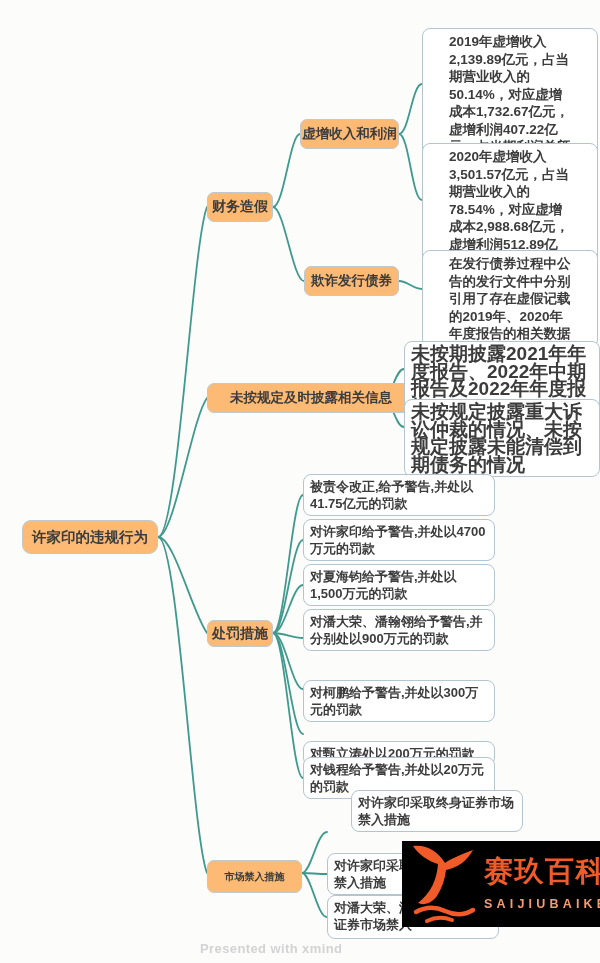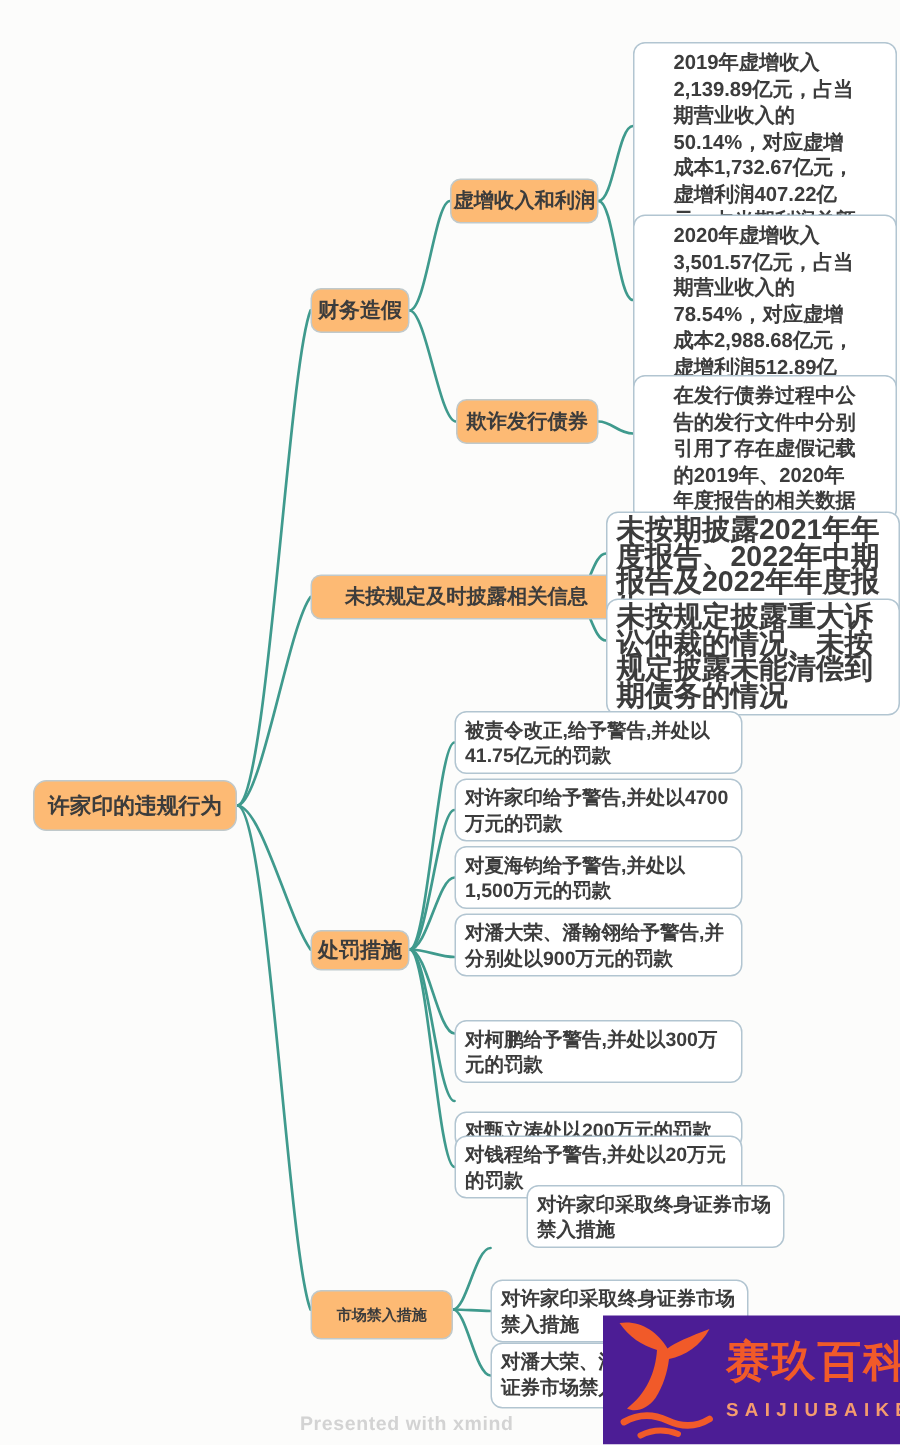--- a/index.html
+++ b/index.html
@@ -40,22 +40,22 @@
   .leafD{left:327px;width:172px;font-size:13px;line-height:17px;padding:3px 6px;}
   #d1{top:790px;margin-left:24px;} #d2{top:853px;} #d3{top:895px;height:44px;}
   #d3 span{display:block;}
   
   #watermark{
     position:absolute;left:200px;top:941px;z-index:3;
     font-size:13px;color:#d3d3d3;font-weight:bold;letter-spacing:.4px;
   }
   
   #brand{
-    position:absolute;left:402px;top:877px;width:198px;height:86px;z-index:5;
-    background:#4c1d95;display:flex;align-items:flex-start;
+    position:absolute;left:402px;top:841px;width:198px;height:86px;z-index:5;
+    background:#000000;display:flex;align-items:flex-start;
   }
   #brand-icon{width:72px;height:84px;margin-left:6px;flex:0 0 auto;}
   #brand-textwrap{margin-left:4px;margin-top:11px;}
   #brand-title{
     font-size:29px;font-weight:bold;color:#f15a29;letter-spacing:1.5px;white-space:nowrap;
   }
   #brand-sub{
     margin-top:5px;font-size:12.5px;font-weight:bold;color:#f59c6e;letter-spacing:4.2px;white-space:nowrap;
   }
 </style>

